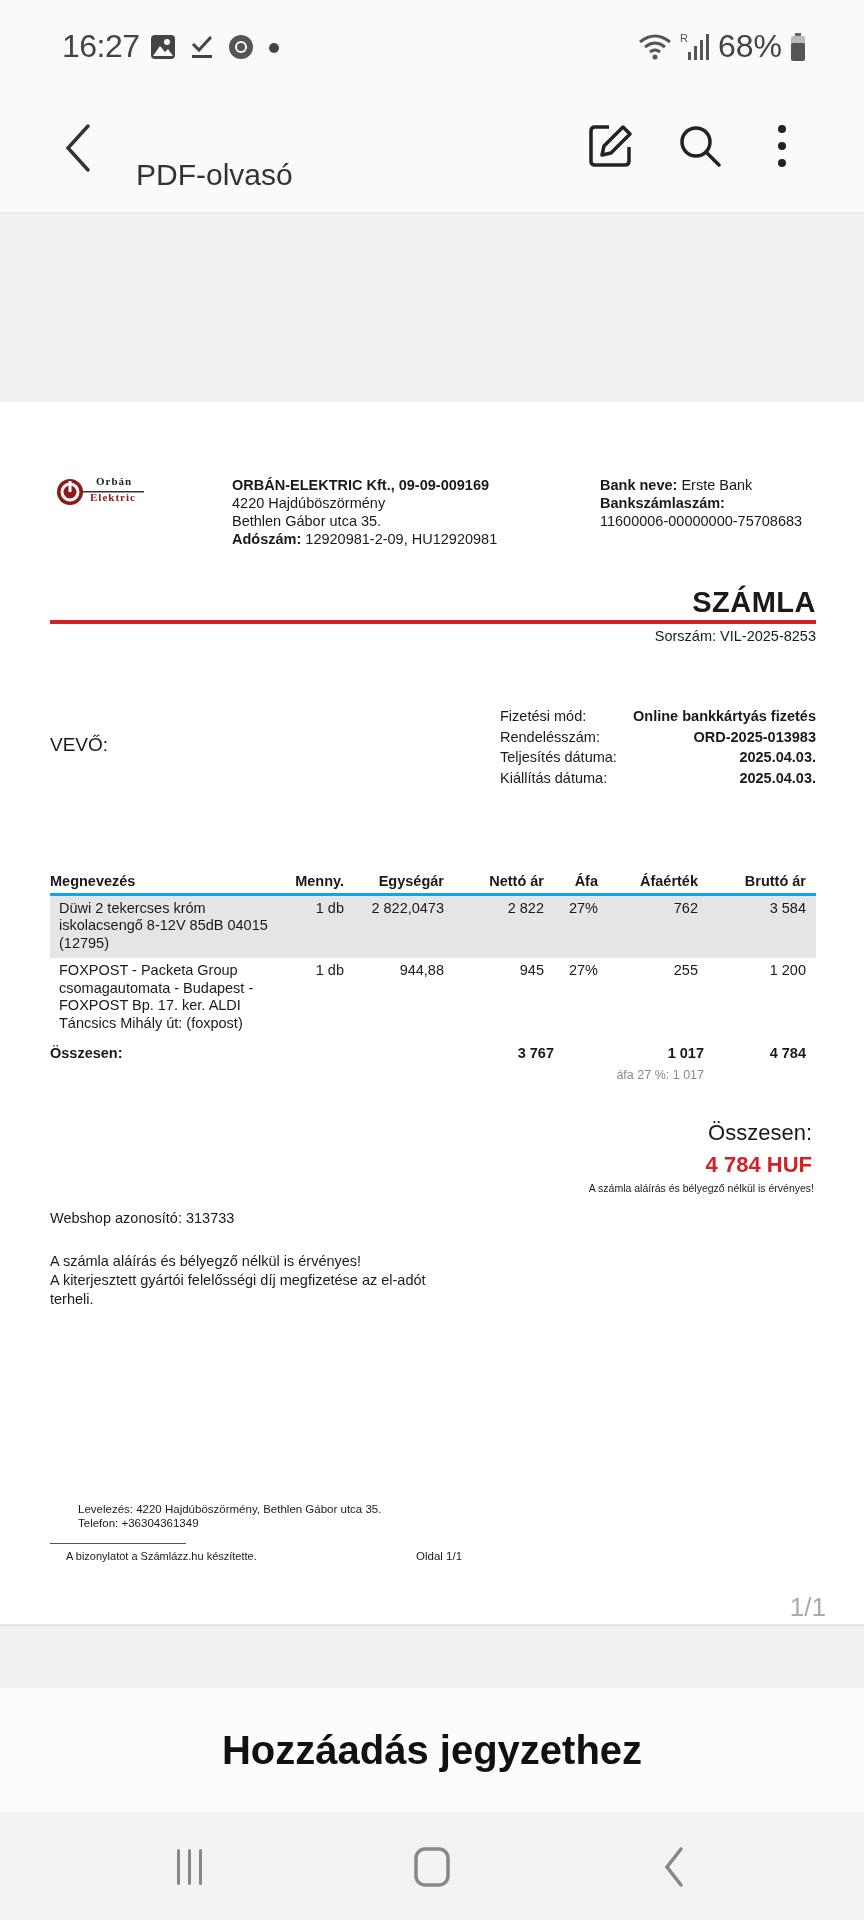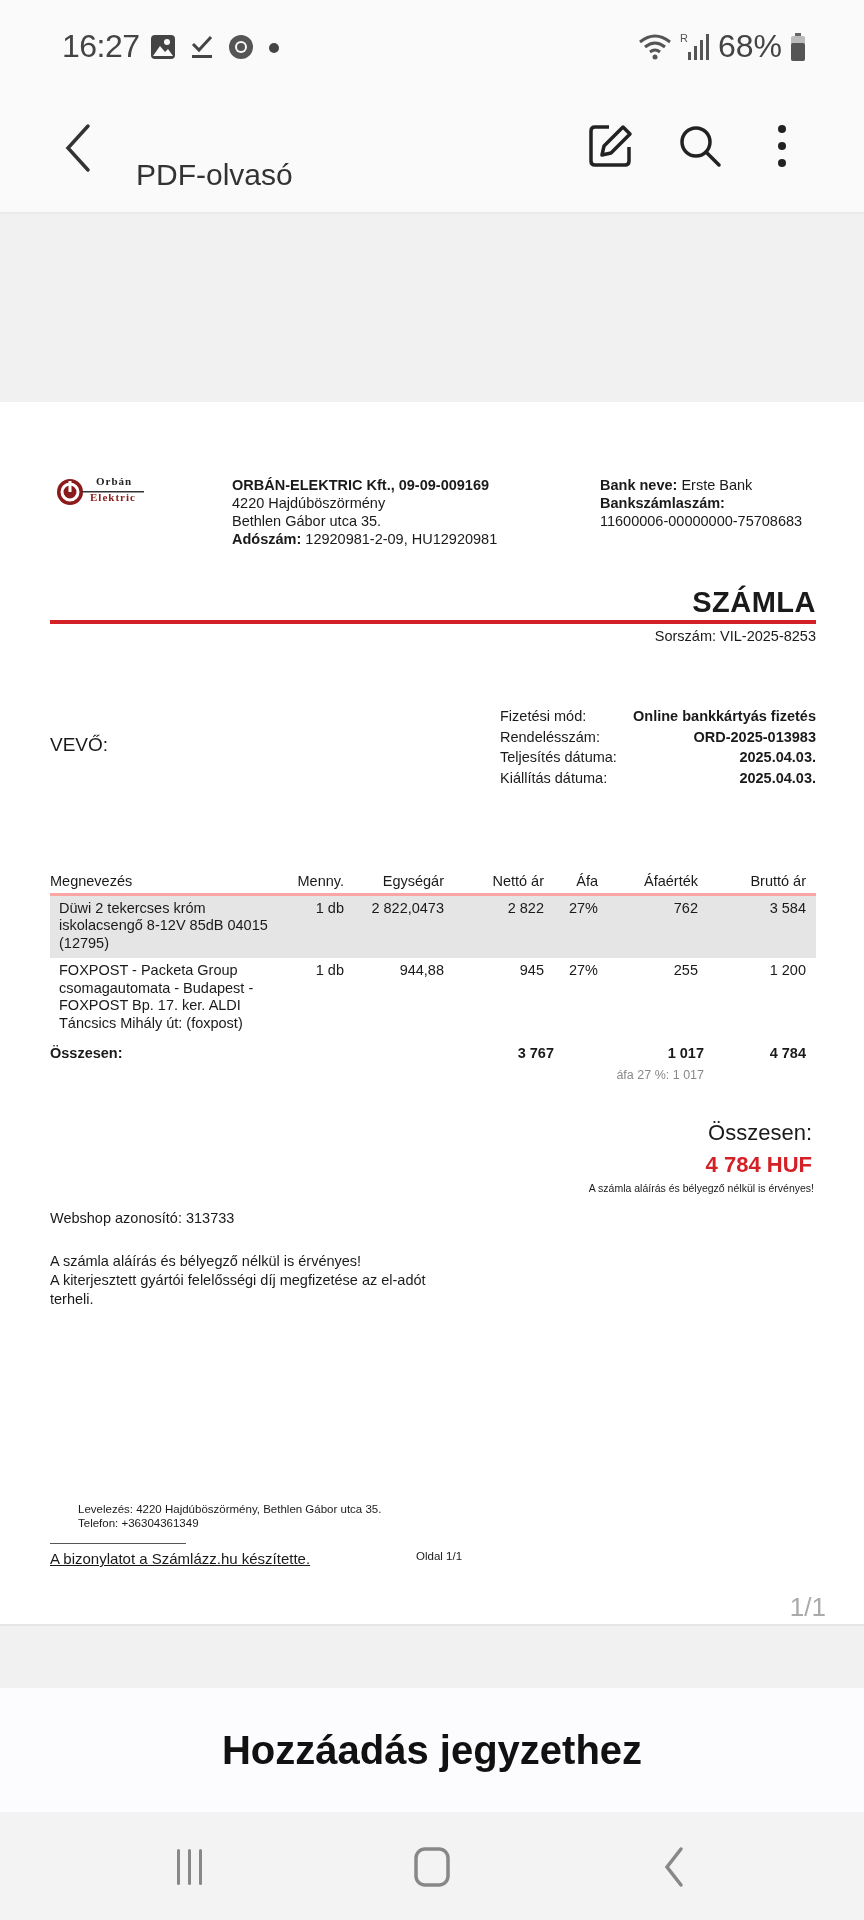--- a/index.html
+++ b/index.html
@@ -24,36 +24,36 @@
   .szamla { position: absolute; right: 0; top: 176px; font-size: 29px; font-weight: bold; letter-spacing: 0.5px; margin-top: 8px; }
   .redline { position: absolute; left: 0; top: 218px; width: 766px; height: 4px; background: #d42027; }
   .sorszam { position: absolute; right: 0; top: 226px; font-size: 14.5px; }
   .vevo { position: absolute; left: 0; top: 332px; font-size: 19px; }
   .meta { position: absolute; left: 450px; top: 304px; width: 316px; font-size: 14.5px; }
   .meta-row { display: flex; justify-content: space-between; height: 20.5px; align-items: center; }
   .meta-row .v { font-weight: bold; }
   .meta-due { background: #e02128; color: #fff; height: 26px; padding: 0 6px; margin-top: 3px; }
   .meta-due .v { font-size: 17px; }
   .items { position: absolute; left: 0; top: 466px; width: 766px; border-collapse: collapse; font-size: 14.5px; }
-  .items th { font-weight: normal; text-align: right; padding: 2px 10px 4px 0; border-bottom: 3px solid #fca5a5; height: 26px; vertical-align: bottom; }
+  .items th { font-weight: bold; text-align: right; padding: 2px 10px 4px 0; border-bottom: 3px solid #0ea5e9; height: 26px; vertical-align: bottom; }
   .items th.l { text-align: left; padding-left: 0; }
   .items td { text-align: right; padding: 4px 10px 6px 0; vertical-align: top; line-height: 17.5px; }
   .items td.l { text-align: left; padding-left: 9px; }
   .items tr.shade td { background: #e5e5e5; }
   .totals { position: absolute; left: 0; top: 643px; width: 766px; font-size: 14.5px; font-weight: bold; }
   .totals span { position: absolute; top: 0; }
   .vatline { position: absolute; top: 666px; font-size: 12.5px; color: #888; }
   .grand-label { position: absolute; right: 4px; top: 718px; font-size: 22px; }
   .grand-value { position: absolute; right: 4px; top: 750px; font-size: 22px; font-weight: bold; color: #d42027; }
   .grand-note { position: absolute; right: 2px; top: 780px; font-size: 10.5px; }
   .webshop { position: absolute; left: 0; top: 808px; font-size: 14.5px; }
   .notes { position: absolute; left: 0; top: 850px; font-size: 14.5px; line-height: 19px; width: 390px; }
   .footer-addr { position: absolute; left: 0; top: 1100px; font-size: 11.5px; line-height: 14px; margin-left: 28px; }
   .footer-line { position: absolute; left: 0; top: 1141px; width: 136px; height: 1px; background: #555; }
-  .footer-made { position: absolute; left: 0; top: 1148px; font-size: 15px; text-decoration: underline; }
+  .footer-made { position: absolute; left: 16px; top: 1148px; font-size: 11px; }
   .footer-page { position: absolute; left: 366px; top: 1148px; font-size: 11.5px; }
   .gray-bottom { position: absolute; top: 1624px; left: 0; width: 864px; height: 64px; background: #f1f1f1; border-top: 2px solid #e6e6e6; }
   .notebar { position: absolute; top: 1688px; left: 0; width: 864px; height: 124px; background: #fcfcfe; display: flex; align-items: center; justify-content: center; }
   .note-btn { font-size: 40px; font-weight: bold; color: #111; background: none; border: none; font-family: "Liberation Sans", sans-serif; }
   .navbar { position: absolute; top: 1812px; left: 0; width: 864px; height: 108px; background: #f3f3f3; }
   .nav-btn { position: absolute; top: 30px; width: 60px; height: 50px; display: flex; align-items: center; justify-content: center; }
 </style>
 </head>
 <body>
 

